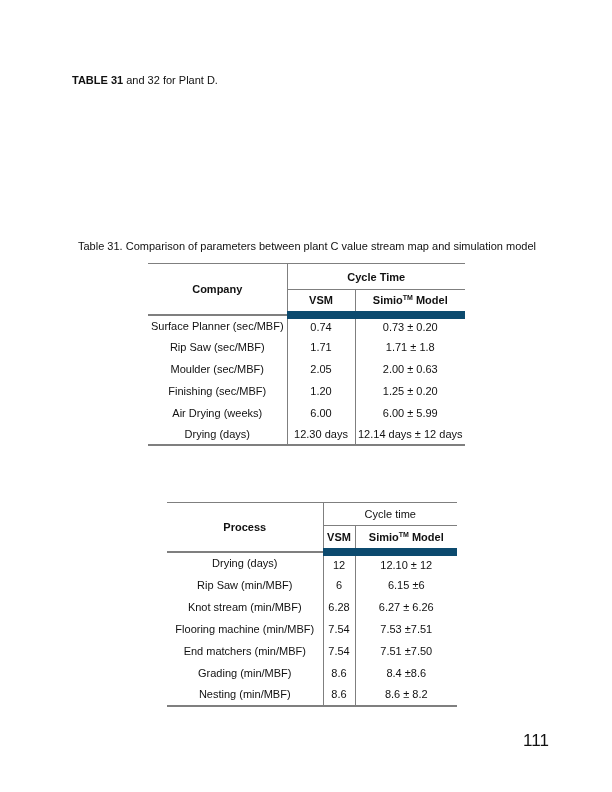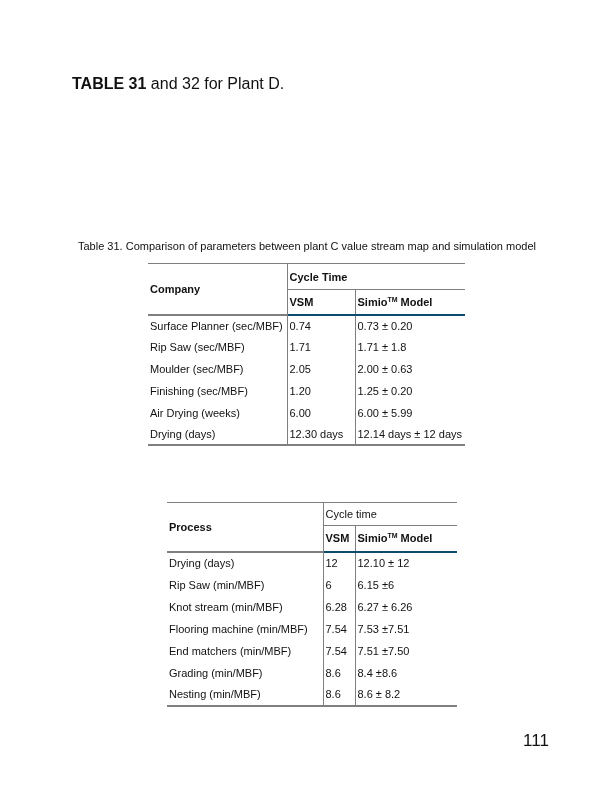--- a/index.html
+++ b/index.html
@@ -11,21 +11,21 @@
     width: 612px;
     height: 792px;
     background: #ffffff;
     overflow: hidden;
   }
 
   .intro {
     position: absolute;
     left: 72px;
     top: 74px;
-    font-size: 16px;
+    font-size: 11px;
     line-height: 1.25;
     white-space: pre;
   }
   .intro b { font-weight: bold; }
 
   .caption {
     position: absolute;
     left: 78px;
     font-size: 11px;
     line-height: 1.25;
@@ -36,21 +36,21 @@
   table.cmp {
     position: absolute;
     border-collapse: collapse;
     table-layout: fixed;
     font-size: 11px;
     color: #111;
     border-top: 1px solid #7f7f7f;
     border-bottom: 2px solid #7f7f7f;
   }
   table.cmp th, table.cmp td {
-    text-align: left;
+    text-align: center;
     vertical-align: middle;
     padding: 0 2px;
     font-weight: normal;
     overflow: hidden;
   }
 
   
   .t31 { left: 148px; top: 263px; width: 317px; }
   .t31 thead tr.row-group { height: 26px; }
   .t31 thead tr.row-sub   { height: 25px; }
@@ -65,21 +65,21 @@
   
   table.cmp th.corner {
     border-right: 1px solid #7f7f7f;
     border-bottom: 2px solid #7f7f7f;
     font-weight: bold;
   }
   table.cmp th.group { border-bottom: 1px solid #7f7f7f; }
   .t31 th.group { font-weight: bold; }
   .t32 th.group { font-weight: normal; }
   table.cmp th.sub {
-    border-bottom: 2px solid #0c4a6e;
+    border-bottom: 8px solid #0c4a6e;
     font-weight: bold;
   }
   table.cmp th.sub-vsm { border-right: 1px solid #7f7f7f; }
   table.cmp td.c-label { border-right: 1px solid #7f7f7f; }
   table.cmp td.c-vsm   { border-right: 1px solid #7f7f7f; }
 
   sup.tm {
     font-size: 7px;
     font-weight: bold;
     vertical-align: baseline;

